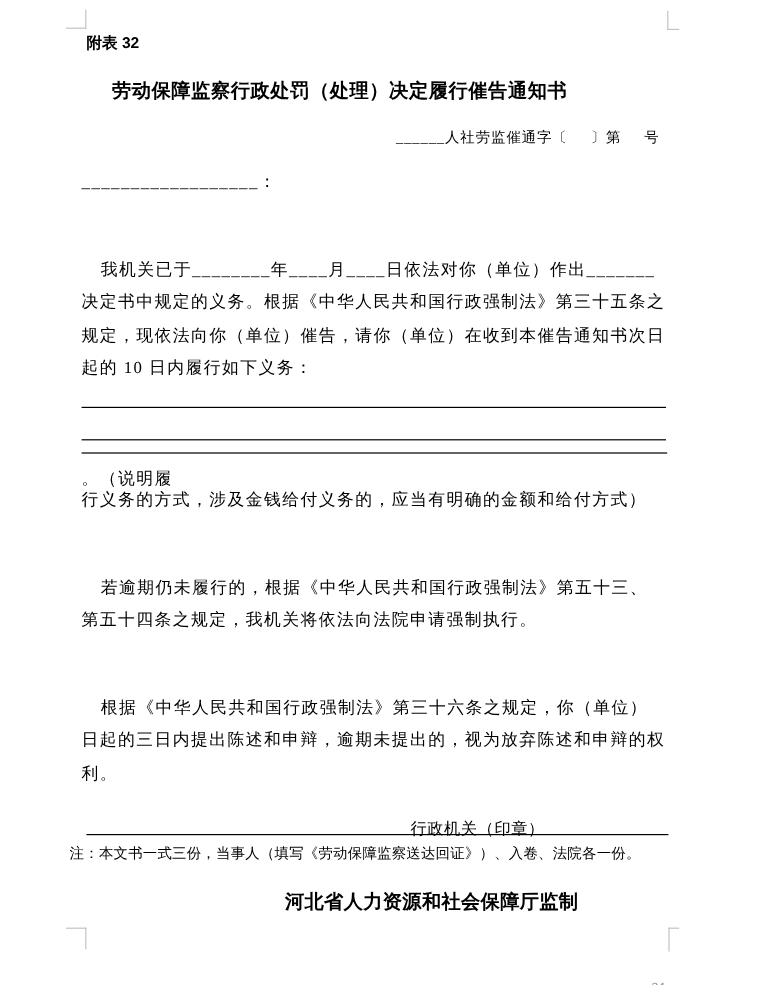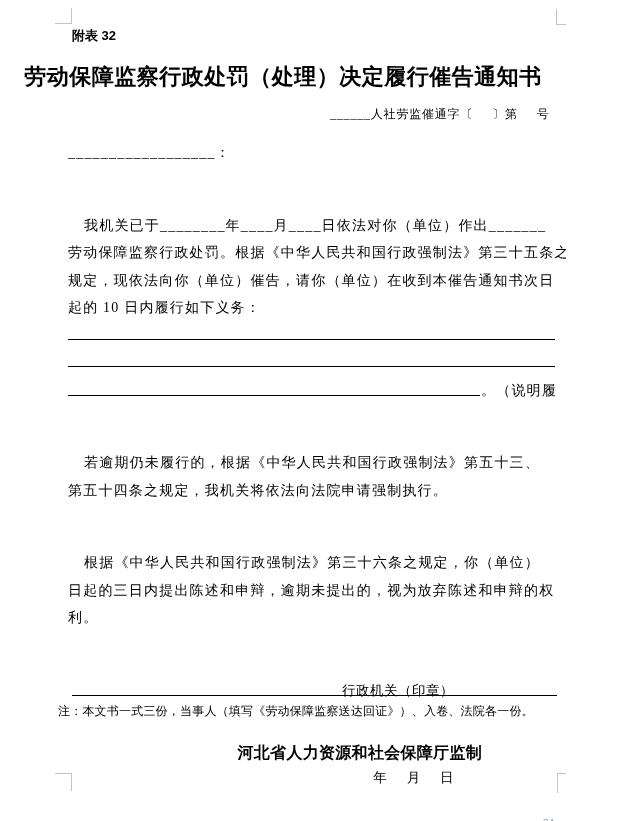--- a/index.html
+++ b/index.html
@@ -20,41 +20,41 @@
   .mark-br { left: 557px; top: 773px; width: 18px; height: 19px; border-left: 1px solid #c3c3c3; border-top: 1px solid #c3c3c3; }
 
   .attachment-label {
     position: absolute; left: 72px; top: 27px;
     font-family: "Liberation Sans", "DejaVu Sans", sans-serif;
     font-weight: bold; font-size: 13px;
   }
   .doc-title {
     position: absolute; left: 0; top: 64px; width: 100%;
     text-align: center;
-    font-weight: bold; font-size: 22px; letter-spacing: 0.5px;
+    font-weight: bold; font-size: 16px; letter-spacing: 0.5px;
     line-height: 26px;
     white-space: pre;
   }
   .doc-number {
     position: absolute; left: 330px; top: 106px;
     font-size: 12px; letter-spacing: 0.8px; line-height: 17px;
     white-space: pre;
     text-align: center;
   }
   .doc-body {
     position: absolute; left: 68px; top: 139px; width: 489px;
     font-size: 14px; letter-spacing: 1.2px; line-height: 27.5px;
   }
   .body-line { height: 27.5px; white-space: pre; position: relative; }
   .body-line.indent { padding-left: 16px; margin-top: 45px; }
   .body-line .rule {
     position: absolute; left: 0; right: 2px; top: 17px;
     border-top: 1.2px solid #000;
   }
-  .body-line.fill-line { display: flex; }
+  .body-line.fill-line { display: flex; flex-direction: column; }
   .body-line.fill-line .fill {
     flex: 1 1 auto;
     border-bottom: 1.2px solid #000;
     margin-bottom: 8px; margin-right: 1px;
   }
   .signature {
     position: absolute; right: 112px; top: 618px;
     text-align: right; font-size: 13.5px; letter-spacing: 0.5px;
     line-height: 29px; white-space: pre;
   }
@@ -90,36 +90,36 @@
 
   <div class="attachment-label">附表 32</div>
 
   <div class="doc-title">劳动保障监察行政处罚（处理）决定履行催告通知书</div>
 
   <div class="doc-number">______人社劳监催通字〔     〕第     号</div>
 
   <div class="doc-body">
       <div class="body-line">__________________：</div>
       <div class="body-line indent">我机关已于________年____月____日依法对你（单位）作出_______</div>
-      <div class="body-line">劳动保障监察行政处罚。根据《中华人民共和国行政强制法》第三十五条之</div>
+      <div class="body-line">决定书中规定的义务。根据《中华人民共和国行政强制法》第三十五条之</div>
       <div class="body-line">规定，现依法向你（单位）催告，请你（单位）在收到本催告通知书次日</div>
       <div class="body-line">起的 10 日内履行如下义务：</div>
       <div class="body-line"><div class="rule"></div></div>
       <div class="body-line"><div class="rule"></div></div>
       <div class="body-line fill-line"><span class="fill"></span><span>。（说明履</span></div>
+      <div class="body-line">行义务的方式，涉及金钱给付义务的，应当有明确的金额和给付方式）</div>
       <div class="body-line indent">若逾期仍未履行的，根据《中华人民共和国行政强制法》第五十三、</div>
       <div class="body-line">第五十四条之规定，我机关将依法向法院申请强制执行。</div>
       <div class="body-line indent">根据《中华人民共和国行政强制法》第三十六条之规定，你（单位）</div>
       <div class="body-line">日起的三日内提出陈述和申辩，逾期未提出的，视为放弃陈述和申辩的权</div>
       <div class="body-line">利。</div>
     </div>
 
   <div class="signature">
     <div>行政机关（印章）</div>
-    <div>年     月     日</div>
   </div>
 
   <div class="footnote-sep"></div>
 
   <div class="footnote">注：本文书一式三份，当事人（填写《劳动保障监察送达回证》）、入卷、法院各一份。</div>
 
   <div class="issuer">河北省人力资源和社会保障厅监制</div>
 
   <div class="page-number">34</div>
 

